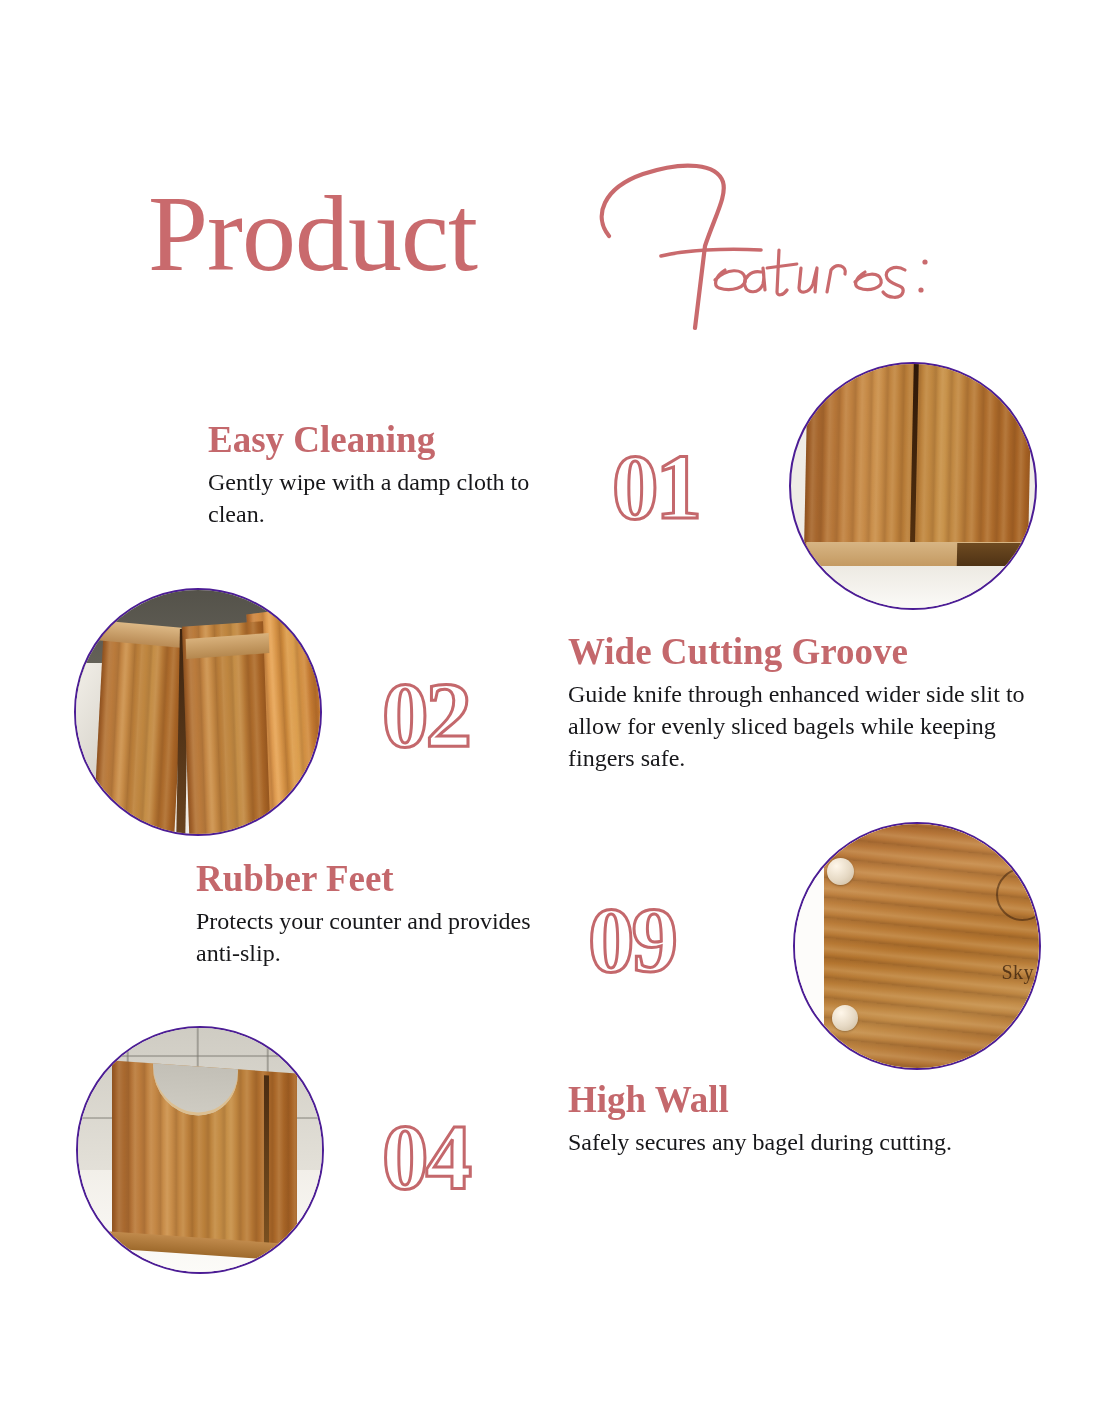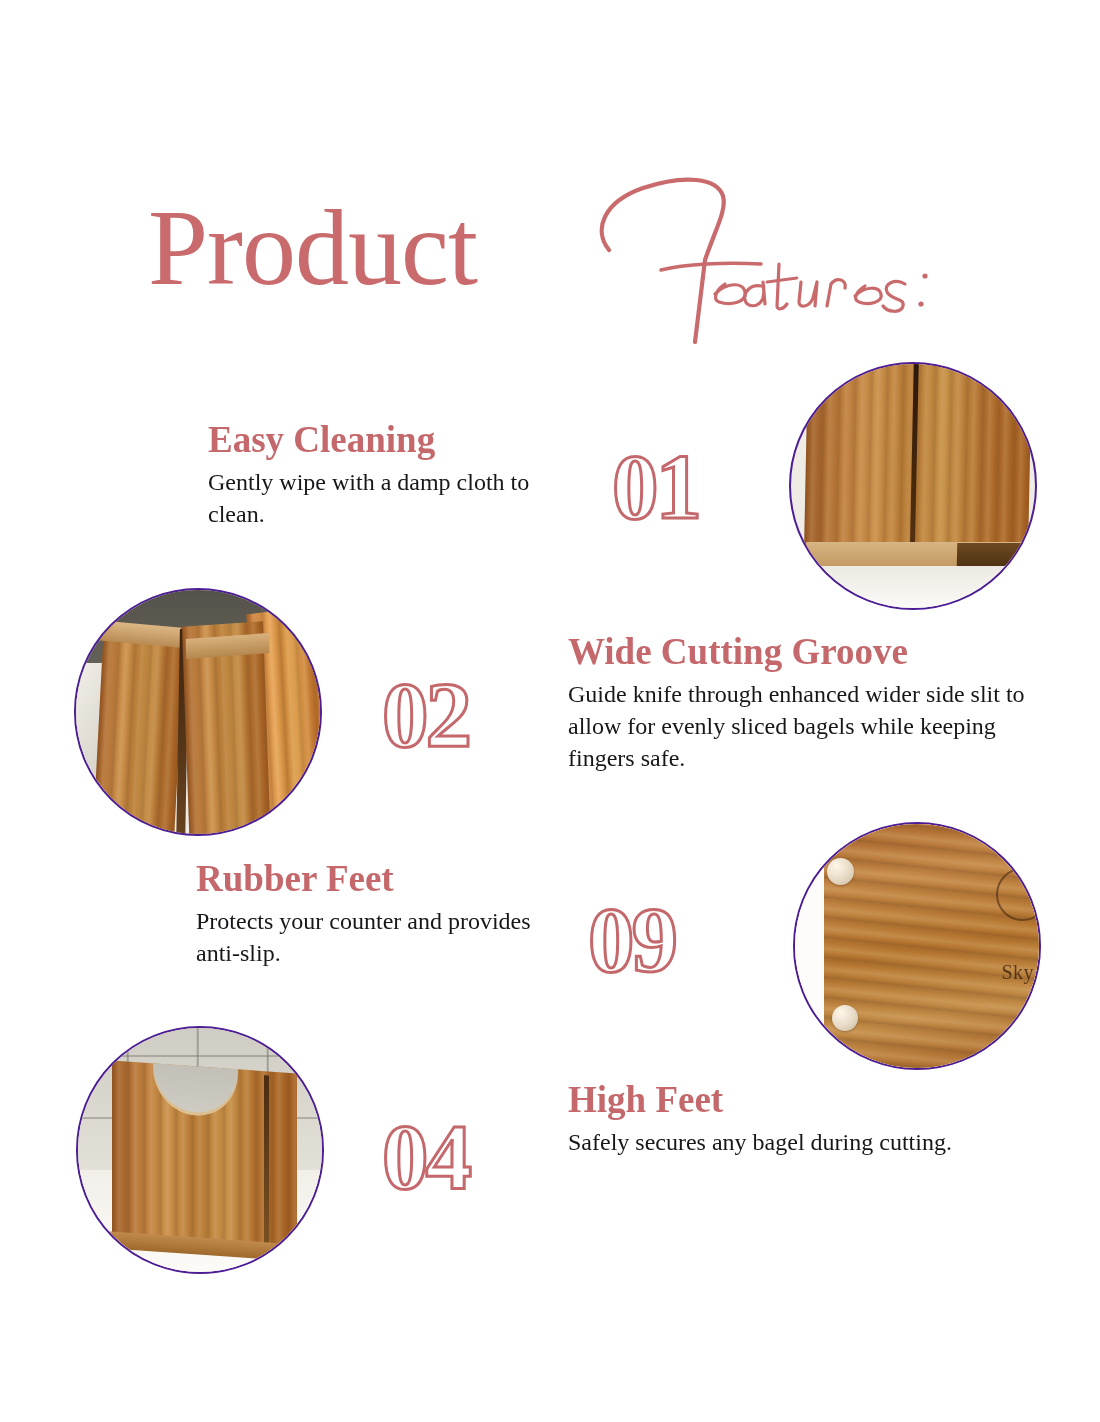--- a/index.html
+++ b/index.html
@@ -12,21 +12,21 @@
     height: 1422px;
     position: relative;
     overflow: hidden;
     font-family: "Liberation Serif", "DejaVu Serif", serif;
     -webkit-font-smoothing: antialiased;
   }
 
   
   #title-block {
     position: absolute;
-    left: 0; top: 166px;
+    left: 0; top: 152px;
     width: 1100px;
     height: 200px;
   }
   #title-word {
     position: absolute;
     left: 148px;
     top: 28px;
     font-family: "Liberation Serif", "DejaVu Serif", serif;
     font-size: 108px;
     line-height: 1;
@@ -358,21 +358,21 @@
     <div class="foot foot-tl"></div>
     <div class="foot foot-bl"></div>
     <div class="brandmark"></div>
     <div class="brandtext">Sky</div>
   </div>
 </div>
 
 <div class="feature" id="feature-4" style="top:1078px;">
   <div class="fnum" style="left:382px; top:32px;">04</div>
   <div class="ftext" style="left:568px; top:0; width:420px;">
-    <p class="fhead">High Feet</p>
+    <p class="fhead">High Wall</p>
     <p class="fbody">Safely secures any bagel during cutting.</p>
   </div>
 </div>
 
 <div class="photo" id="p4">
   <div class="inner">
     <div class="roomwall"></div>
     <div class="tilegrid"></div>
     <div class="floor"></div>
     <div class="body4 wood-v">

